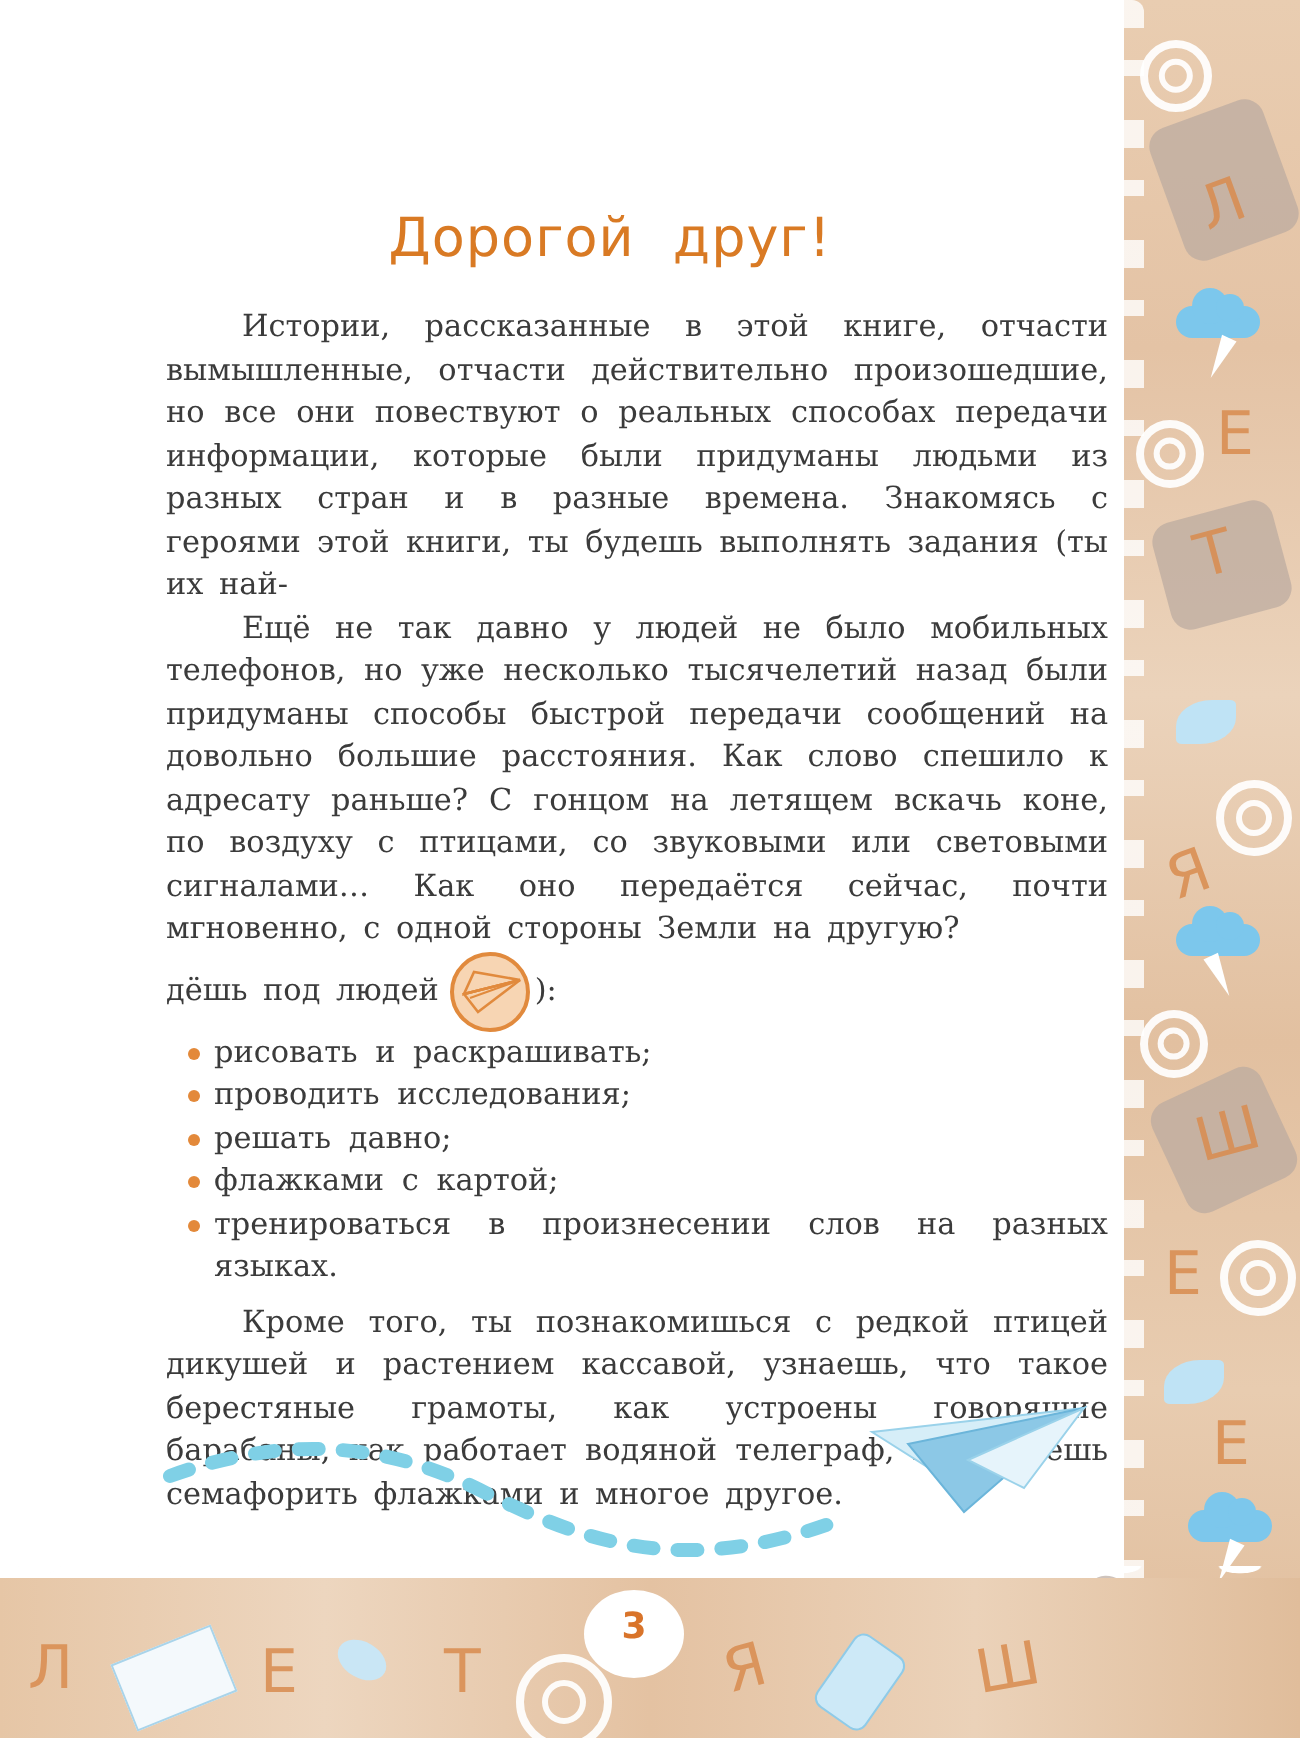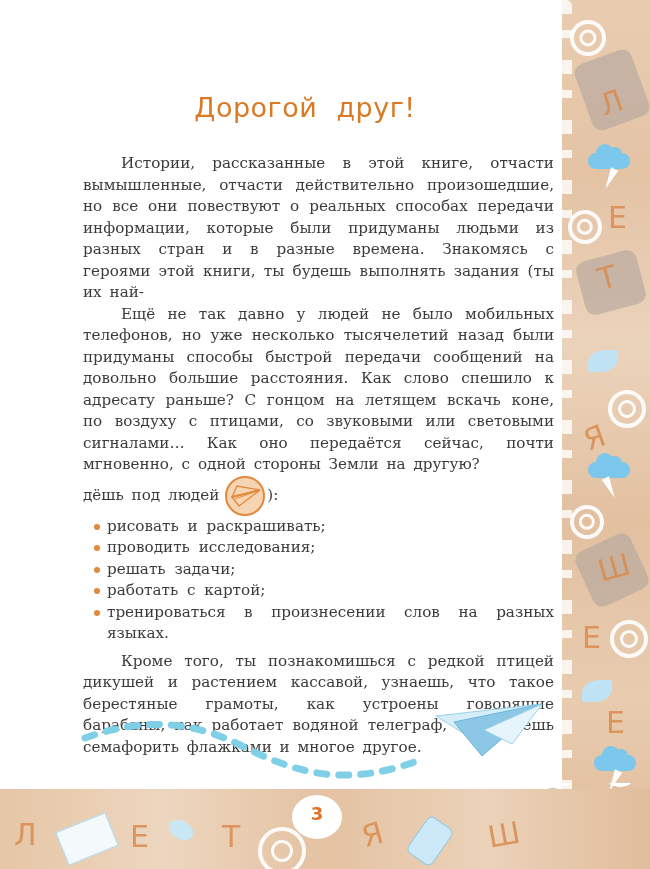--- a/index.html
+++ b/index.html
@@ -63,21 +63,21 @@
     width: 40%; height: 40%; transform: translate(-50%,-50%);
     border: 3px solid rgba(255,255,255,0.92); border-radius: 50%;
   }
   .bird {
     position: absolute; width: 30px; height: 22px;
     background: #bfe3f5; border-radius: 60% 10% 60% 10%;
   }
 
   
   .title {
-    position: absolute; left: 0; width: 610px; top: 92px; text-align: center;
+    position: absolute; left: 0; width: 610px; top: 104px; text-align: center;
     color: #d97a24; font-family: "DejaVu Sans", sans-serif; font-size: 27px;
     letter-spacing: 0.5px; word-spacing: 10px;
   }
   .content {
     position: absolute; left: 83px; top: 153px; width: 471px;
     font-size: 15.2px; line-height: 21.5px; color: #3b3b3b;
     text-align: justify; word-spacing: 3px;
   }
   .para { margin: 0; text-indent: 38px; }
   .sign-line { display: flex; align-items: center; margin-top: 2px; height: 36px; }
@@ -166,22 +166,22 @@
         <polygon points="1,13 29,6 8,22" fill="none" stroke="#e18a3d" stroke-width="1.3"></polygon>
         <line x1="1" y1="13" x2="29" y2="6" stroke="#e18a3d" stroke-width="1.3"></line>
         <line x1="4" y1="15" x2="29" y2="6" stroke="#e18a3d" stroke-width="1"></line>
       </svg>
     </span>
     <span>):</span>
   </div>
   <ul class="bullets">
     <li>рисовать и раскрашивать;</li>
     <li>проводить исследования;</li>
-    <li>решать задачи;</li>
-    <li>работать с картой;</li>
+    <li>решать давно;</li>
+    <li>флажками с картой;</li>
     <li class="wrap">тренироваться в произнесении слов на разных языках.</li>
   </ul>
   <p class="para2">Кроме того, ты познакомишься с редкой птицей дикушей и растением кассавой, узнаешь, что такое берестяные грамоты, как устроены говорящие барабаны, как работает водяной телеграф, попробуешь семафорить флажками и многое другое.</p>
 </div>
 
 <svg class="deco" style="left:80px;top:700px;" width="400" height="90" viewBox="0 0 400 90">
   <path d="M5 38 C 60 18, 110 20, 160 45 S 260 90, 340 60" fill="none" stroke="#7fd0e6" stroke-width="7" stroke-linecap="round" stroke-dasharray="10 12"></path>
 </svg>
 <svg class="deco" style="left:434px;top:700px;" width="110" height="60" viewBox="0 0 110 60">
   <polygon points="2,16 108,4 40,40" fill="#d6eef8" stroke="#9ad2ea" stroke-width="1"></polygon>

